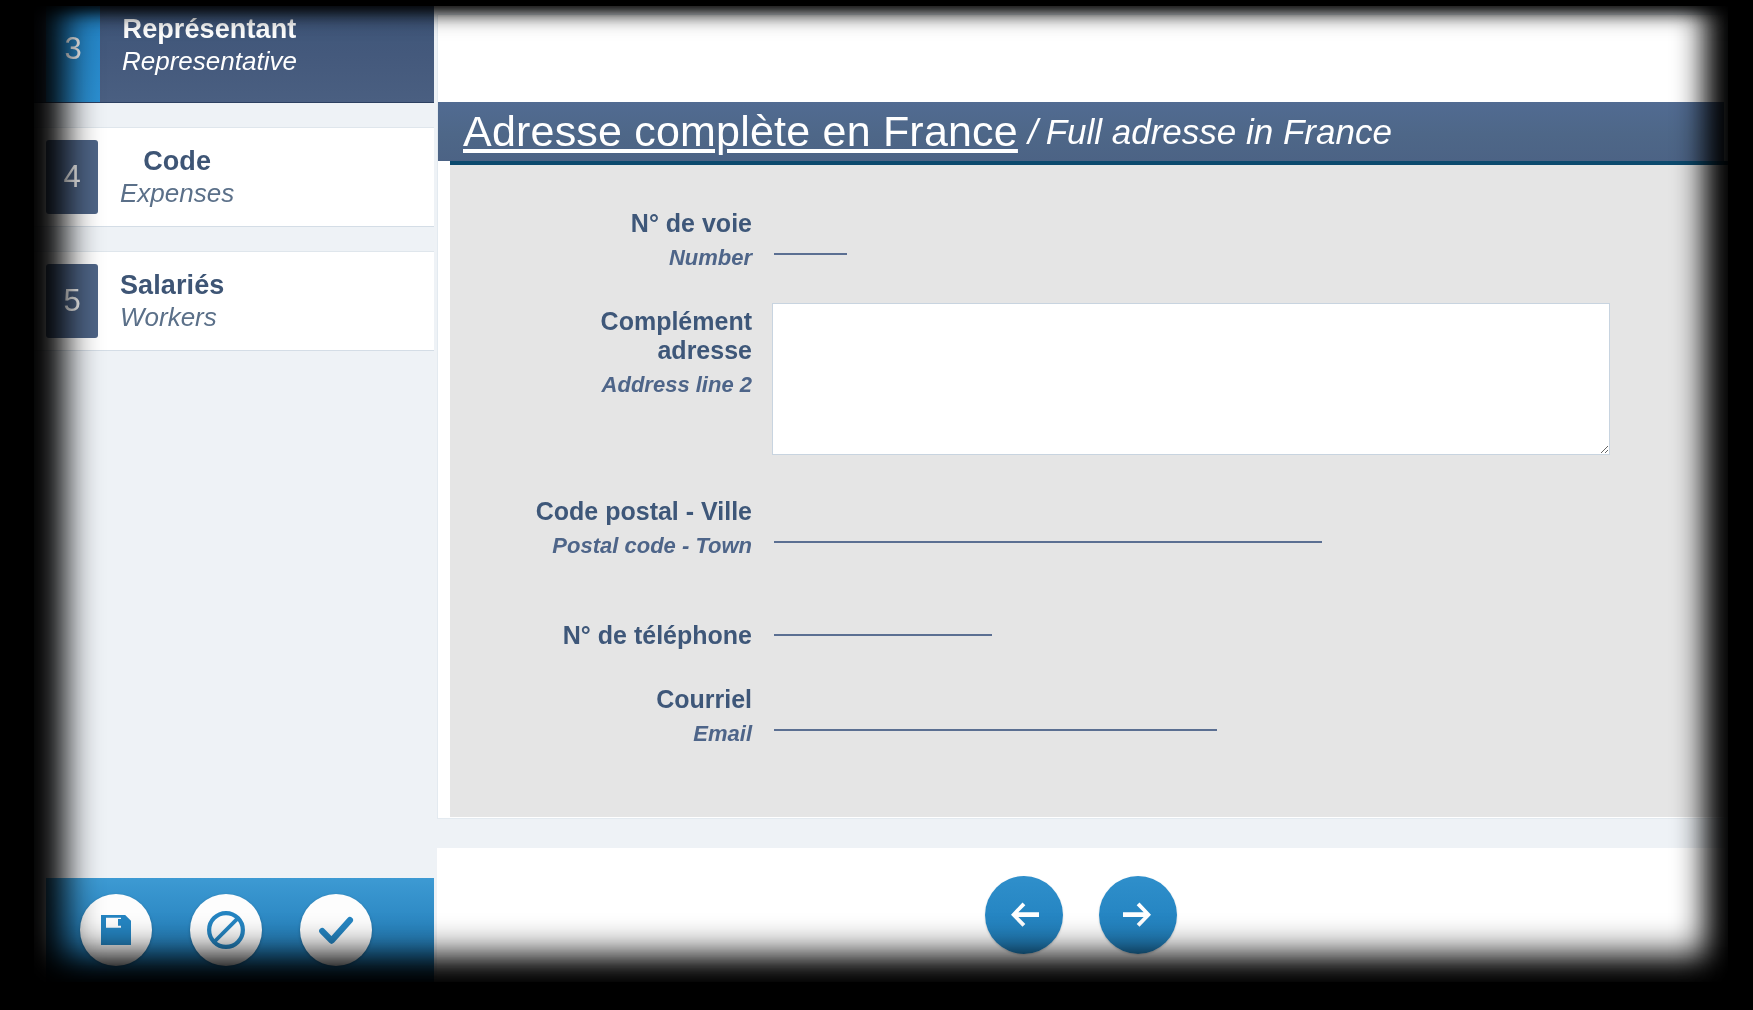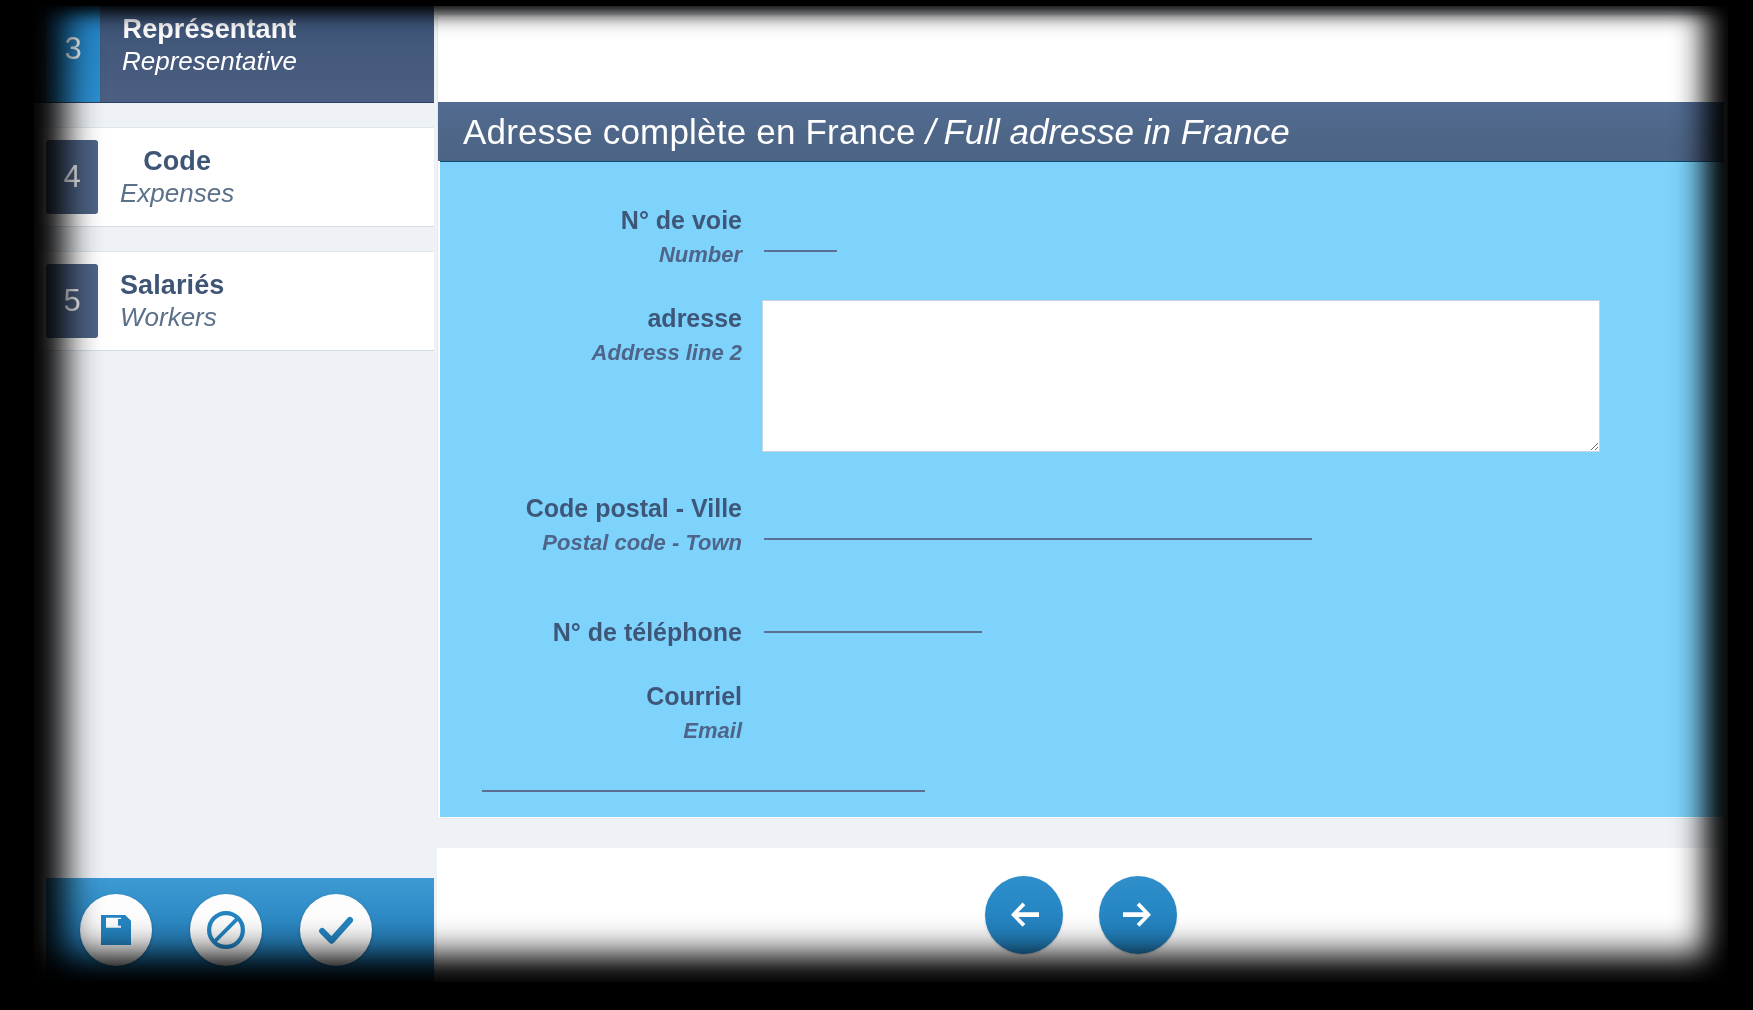--- a/index.html
+++ b/index.html
@@ -164,43 +164,44 @@
     width: 1286px;
     height: 59px;
     background: linear-gradient(to bottom, #516b92 0%, #4e6788 55%, #4c6385 100%);
     display: flex;
     align-items: center;
     padding-left: 25px;
     color: #ffffff;
     white-space: nowrap;
   }
   #panel-header .h-fr {
-    font-size: 35px;
+    font-size: 43px;
     font-weight: 400;
     letter-spacing: .2px;
+    text-decoration: underline;
   }
   #panel-header .h-sep {
     font-size: 35px;
     font-style: italic;
     margin: 0 8px 0 10px;
   }
   #panel-header .h-en {
     font-size: 35px;
     font-style: italic;
     font-weight: 400;
   }
 
   #form-body {
     position: absolute;
-    left: 2px;
+    left: 12px;
     top: 146px;
     width: 1284px;
     bottom: 1px;
-    background: #7dd3fc;
-    border-top: 1px solid #0c4a6e;
+    background: #e5e5e5;
+    border-top: 4px solid #0c4a6e;
   }
 
   .frow {
     position: absolute;
     display: flex;
     align-items: flex-start;
   }
   .lbl {
     text-align: right;
     line-height: 1.16;
@@ -352,20 +353,21 @@
             <div class="lbl" style="width:282px;">
               <span class="fr">N° de voie</span>
               <span class="en">Number</span>
             </div>
             <input class="underline-input" style="width: 73px; margin-left: 22px; margin-top: 14px;" type="text" value="">
           </div>
 
 
           <div class="frow" style="left:20px; top:140px;">
             <div class="lbl" style="width:282px;">
+              <span class="fr">Complément</span>
               <span class="fr">adresse</span>
               <span class="en">Address line 2</span>
             </div>
             <textarea class="textarea-input" style="width: 838px; height: 152px; margin-left: 20px; margin-top: -2px;" placeholder=""></textarea>
           </div>
 
           <div class="frow" style="left:20px; top:330px;justify-content:center;">
             <div class="lbl" style="width:282px;">
               <span class="fr">Code postal - Ville</span>
               <span class="en">Postal code - Town</span>
@@ -373,21 +375,21 @@
             <input class="underline-input" style="width: 548px; margin-left: 22px; margin-top: 14px;" type="text" value="">
           </div>
 
           <div class="frow" style="left:20px; top:423px;">
             <div class="lbl" style="width:282px;margin-top:31px;">
               <span class="fr">N° de téléphone</span>
             </div>
             <input class="underline-input" style="width: 218px; margin-left: 22px; margin-top: 14px;" type="text" value="">
           </div>
 
-          <div class="frow" style="left:20px; top:518px;flex-direction:column;">
+          <div class="frow" style="left:20px; top:518px;">
             <div class="lbl" style="width:282px;">
               <span class="fr">Courriel</span>
               <span class="en">Email</span>
             </div>
             <input class="underline-input" style="width: 443px; margin-left: 22px; margin-top: 14px;" type="text" value="">
           </div>
 
         </div>
       </div>
 

